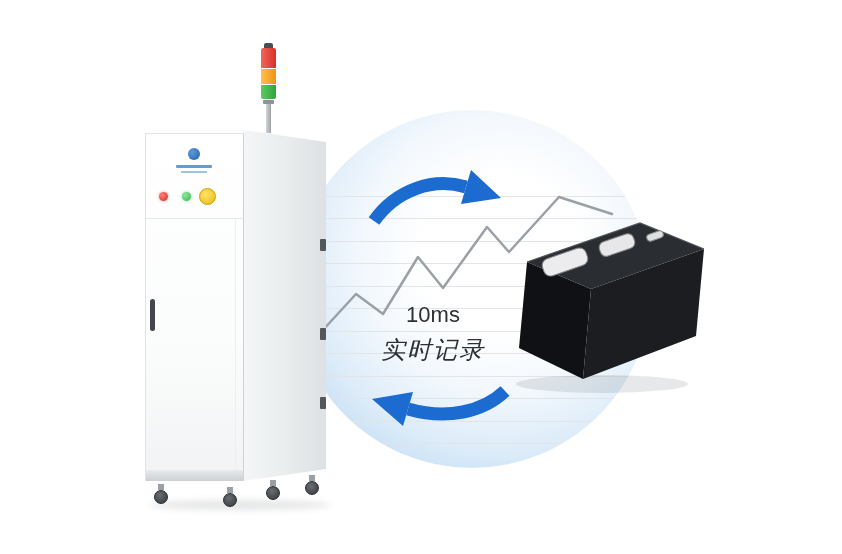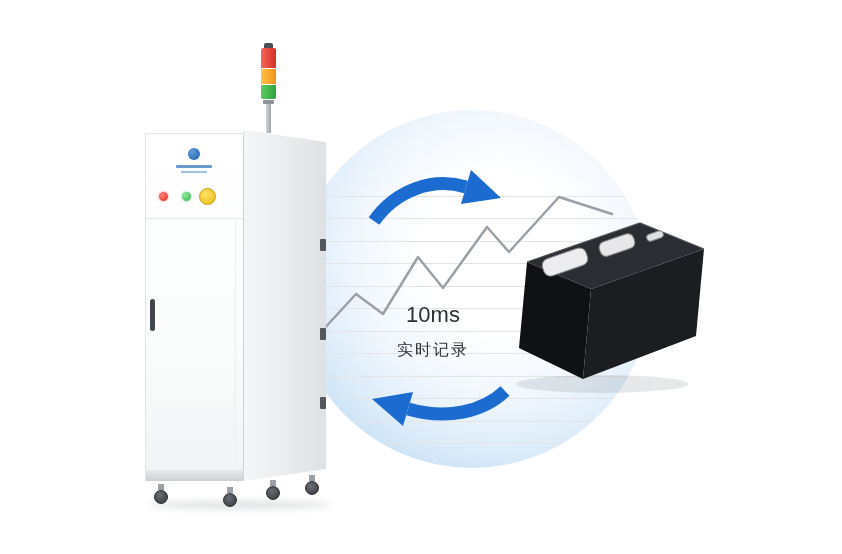--- a/index.html
+++ b/index.html
@@ -33,21 +33,21 @@
   }
   .cycle-arc { fill:none; stroke:var(--accent-blue,#1b6bd0); stroke-width:13; }
   .cycle-head { fill:var(--accent-blue,#1b6bd0); }
 
   
   .caption {
     position:absolute; left:333px; top:302px; width:200px;
     text-align:center; z-index:5; color:var(--caption-text,#2d3136);
   }
   .caption-l1 { font-size:22px; line-height:26px; }
-  .caption-l2 { font-size:16px; line-height:24px; margin-top:10px; letter-spacing:2px; }
+  .caption-l2 { font-size:24px; line-height:24px; margin-top:10px; letter-spacing:2px;font-style:italic; }
 
   
   .cabinet { z-index:7; }
   .cab-shadow {
     left:150px; top:500px; width:180px; height:10px; border-radius:50%;
     background:rgba(40,50,60,.12); filter:blur(3px); z-index:6; position:absolute;
   }
   .cab-side {
     left:243px; top:130px; width:83px; height:351px; z-index:7;
     clip-path:polygon(0 0,100% 3.4%,100% 96.6%,0 100%);

